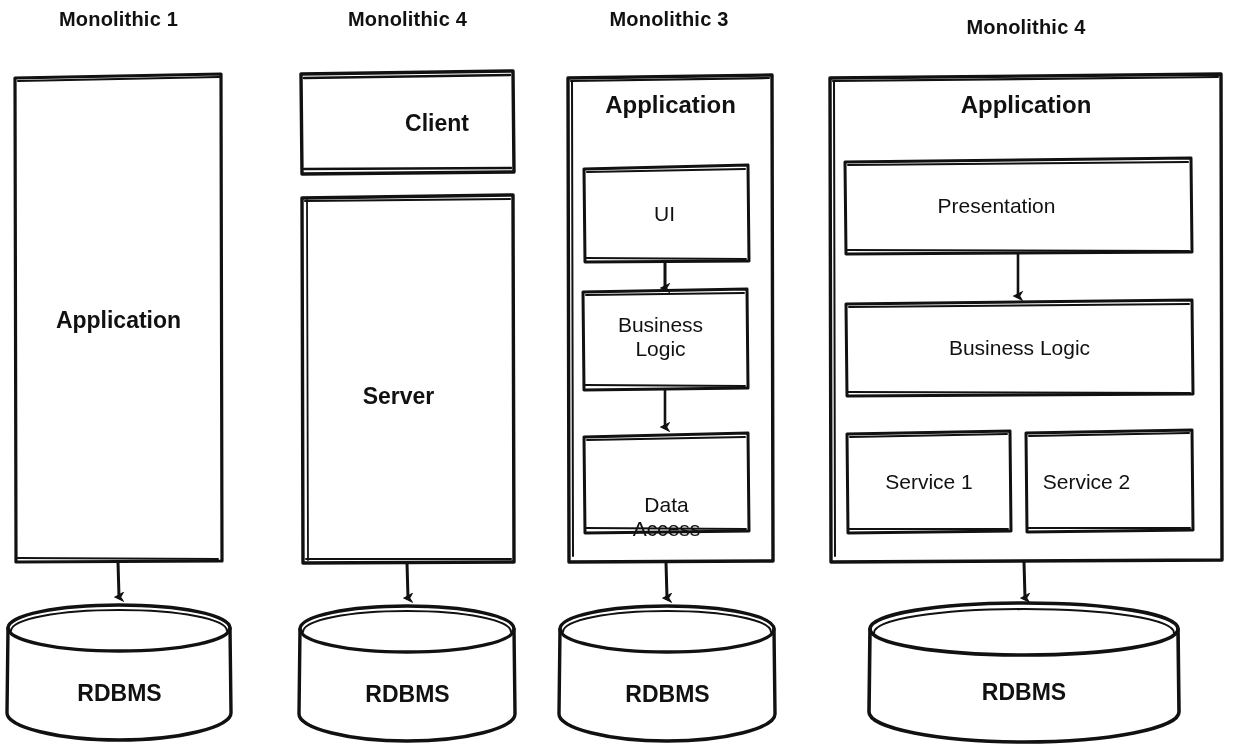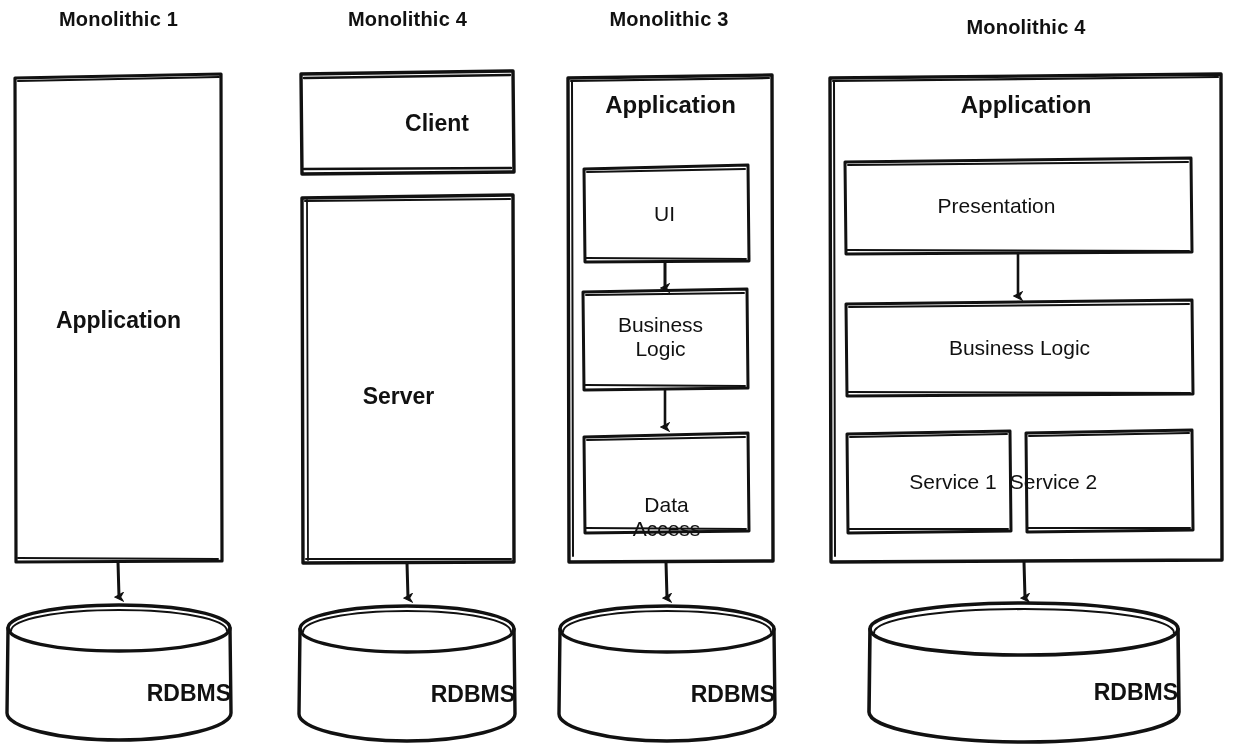--- a/index.html
+++ b/index.html
@@ -40,21 +40,21 @@
     text-align: center;
     color: #111111;
     line-height: 1.12;
     white-space: pre-line;
   }
   .t-app1  { font-size: 23px; font-weight: bold; }
   .t-client{ font-size: 23px; font-weight: bold; }
   .t-server{ font-size: 23px; font-weight: bold; }
   .t-apphd { font-size: 24px; font-weight: bold; }
   .t-plain { font-size: 21px; font-weight: normal; }
-  .t-rdbms { font-size: 23px; font-weight: bold; text-align: right; }
+  .t-rdbms { font-size: 23px; font-weight: bold; }
   .watermark {
     position: absolute;
     font-size: 25px;
     color: #8c8c8c;
     white-space: nowrap;
     letter-spacing: 1px;
     opacity: 0.9;
   }
 </style>
 </head>
@@ -201,18 +201,18 @@
   <div class="lbl t-plain" style="left:584px; top:202px; width:161px;">UI</div>
   <div class="lbl t-plain" style="left:583px; top:313px; width:155px;">Business
 Logic</div>
   <div class="lbl t-plain" style="left:584px; top:457px; width:165px;margin-top:36px;">Data
 Access</div>
   <div class="lbl t-rdbms" style="left:560px; top:682px; width:215px;">RDBMS</div>
 
   <div class="lbl t-apphd" style="left:830px; top:92px; width:392px;">Application</div>
   <div class="lbl t-plain" style="left:845px; top:194px; width:303px;">Presentation</div>
   <div class="lbl t-plain" style="left:846px; top:336px; width:347px;">Business Logic</div>
-  <div class="lbl t-plain" style="left:847px; top:470px; width:164px;padding-left:24px;">Service 1</div>
-  <div class="lbl t-plain" style="left:970px; top:470px; width:167px;">Service 2</div>
+  <div class="lbl t-plain" style="left:847px; top:470px; width:164px;">Service 1</div>
+  <div class="lbl t-plain" style="left:1003px; top:470px; width:167px;">Service 2</div>
   <div class="lbl t-rdbms" style="left:870px; top:680px; width:308px;">RDBMS</div>
 
 
 </div>
 
 </body></html>

